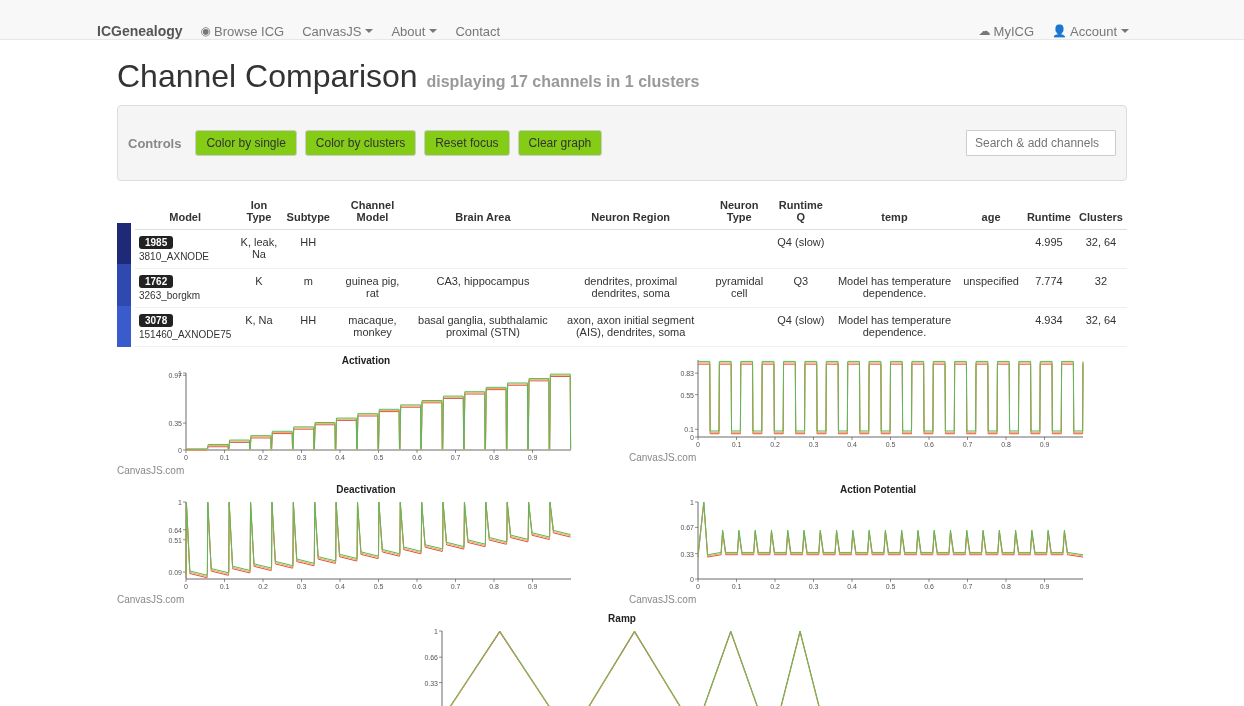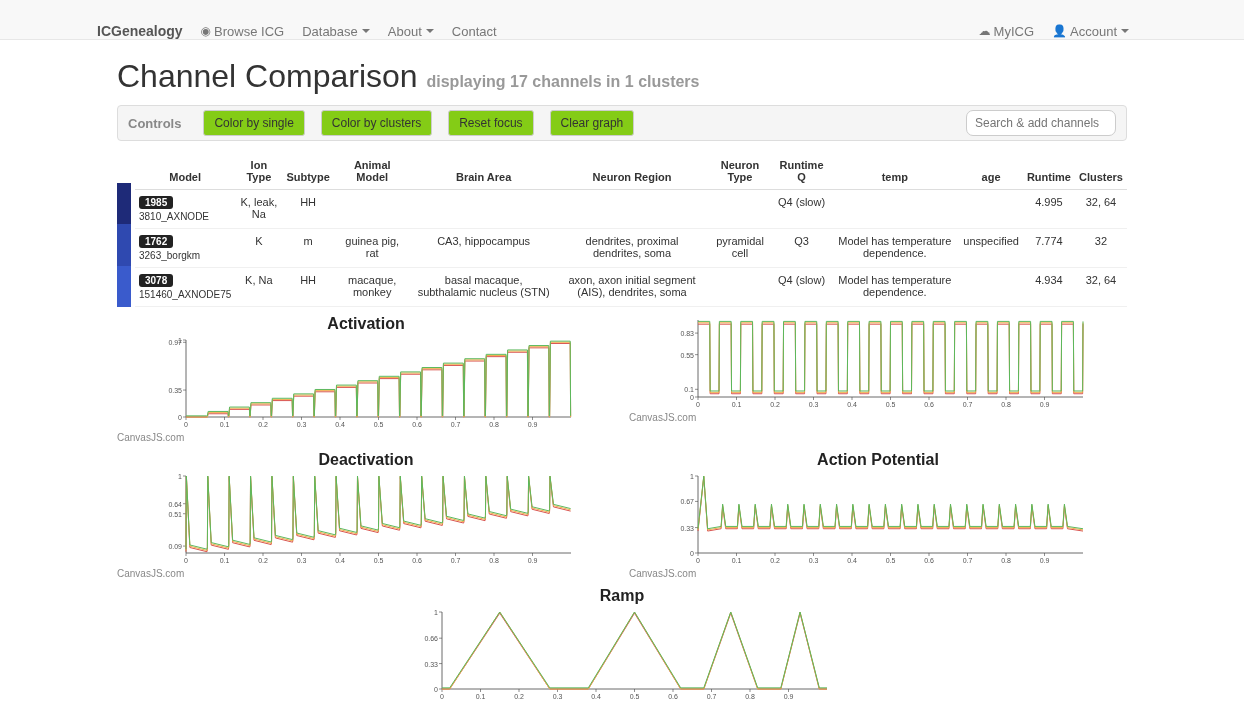--- a/index.html
+++ b/index.html
@@ -6,55 +6,55 @@
 body { font-family: "Helvetica Neue", Helvetica, Arial, sans-serif; font-size: 13px; color: #333; background: #fff; }
 .navbar { background: #f8f8f8; border-bottom: 1px solid #e7e7e7; height: 40px; display: flex; align-items: flex-end; padding: 0 20px; }
 .navbar-inner { width: 100%; max-width: 1050px; margin: 0 auto; display: flex; align-items: center; }
 .brand { font-weight: 600; color: #555; margin-right: 18px; font-size: 14px; }
 .nav-link { color: #777; margin-right: 18px; font-size: 13px; cursor: pointer; display: inline-flex; align-items: center; }
 .caret { display: inline-block; width: 0; height: 0; margin-left: 4px; border-left: 4px solid transparent; border-right: 4px solid transparent; border-top: 4px solid #777; }
 .spacer { flex: 1; }
 .container { max-width: 1050px; margin: 0 auto; padding: 0 20px; }
 h1.page-title { font-size: 32px; font-weight: 400; color: #333; margin: 18px 0 10px; }
 h1.page-title small { font-size: 16px; color: #999; font-weight: 700; }
-.panel { border: 1px solid #ddd; border-radius: 4px; background: #f5f5f5; padding: 4px 10px; margin-bottom: 12px; display: flex; align-items: center; gap: 16px; }
+.panel { border: 1px solid #ddd; border-radius: 4px; background: #f5f5f5; padding: 24px 10px; margin-bottom: 12px; display: flex; align-items: center; gap: 8px; }
 .panel-label { font-weight: 600; color: #888; margin-right: 6px; }
 .btn { background: #84cc16; border: 1px solid #ccc; border-radius: 3px; padding: 5px 10px; font-size: 12px; cursor: pointer; color: #333; }
 .search-box { margin-left: auto; }
-.search-box input { border: 1px solid #ccc; border-radius: 7px; padding: 5px 8px; font-size: 12px; width: 150px; }
+.search-box input { border: 1px solid #ccc; border-radius: 1px; padding: 5px 8px; font-size: 12px; width: 150px; }
 .table-wrap { display: flex; }
 .color-col { display: flex; flex-direction: column; margin-right: 4px; }
 .color-swatch { width: 14px; flex: 1; }
 table.data { width: 100%; border-collapse: collapse; font-size: 11px; }
 table.data th { font-weight: 700; text-align: center; padding: 6px 4px; vertical-align: bottom; color: #333; border-bottom: 1px solid #ddd;}
 table.data td { text-align: center; padding: 6px 4px; vertical-align: top; color: #333; }
 table.data tr { border-bottom: 1px solid #f0f0f0; }
 .model-cell { text-align: left !important; padding-left: 6px; }
 .badge { display: inline-block; background: #222; color: #fff; border-radius: 3px; padding: 1px 6px; font-size: 10px; font-weight: 600; margin-bottom: 2px;}
 .model-name { font-size: 10px; color: #333; display: block; }
 .charts-row { display: flex; gap: 14px; margin-top: 8px; }
 .chart-col { flex: 1; }
 .chart-box { position: relative; }
-.chart-title { font-size: 16px; font-weight: 600; text-align: center; margin-bottom: 2px; color: #222;}
+.chart-title { font-size: 10px; font-weight: 600; text-align: center; margin-bottom: 2px; color: #222;}
 .chart-svg { width: 100%; height: 96px; display: block; }
 .watermark { font-size: 10px; color: #888; text-align: left; margin-top: 1px;}
 .icon-globe, .icon-cloud, .icon-user { display:inline-block; margin-right:3px; font-size:12px; color:#777;}
 </style>
 </head>
 <body>
 
 <div class="navbar">
   <div class="navbar-inner">
     <span class="brand">ICGenealogy</span>
     <span class="nav-link">
         <span class="icon-globe">◉</span>
         <span>Browse ICG</span>
       </span>
     <span class="nav-link">
-        <span>Database</span>
+        <span>CanvasJS</span>
         <span class="caret"></span>
       </span>
     <span class="nav-link">
         <span>About</span>
         <span class="caret"></span>
       </span>
     <span class="nav-link">Contact</span>
     <span class="spacer"></span>
     <span class="nav-link">
         <span class="icon-cloud">☁</span>
@@ -91,21 +91,21 @@
         <div class="color-swatch" style="background: rgb(30, 42, 120); height: 30px;"></div>
         <div class="color-swatch" style="background: rgb(47, 73, 176); height: 54px;"></div>
         <div class="color-swatch" style="background: rgb(58, 91, 204); height: 66px;"></div>
       </div>
     <table class="data">
       <thead>
           <tr id="thead-row">
             <th style="text-align: center;">Model</th>
             <th>Ion Type</th>
             <th>Subtype</th>
-            <th>Animal Model</th>
+            <th>Channel Model</th>
             <th>Brain Area</th>
             <th>Neuron Region</th>
             <th>Neuron Type</th>
             <th>Runtime Q</th>
             <th>temp</th>
             <th>age</th>
             <th>Runtime</th>
             <th>Clusters</th>
           </tr>
         </thead>
@@ -136,21 +136,21 @@
             <td>Model has temperature dependence.</td>
             <td>unspecified</td>
             <td>7.774</td>
             <td>32</td>
           </tr>
           <tr>
             <td class="model-cell"><span class="badge">3078</span><span class="model-name">151460_AXNODE75</span></td>
             <td>K, Na</td>
             <td>HH</td>
             <td>macaque, monkey</td>
-            <td>basal macaque, subthalamic nucleus (STN)</td>
+            <td>basal ganglia, subthalamic proximal (STN)</td>
             <td>axon, axon initial segment (AIS), dendrites, soma</td>
             <td></td>
             <td>Q4 (slow)</td>
             <td>Model has temperature dependence.</td>
             <td></td>
             <td>4.934</td>
             <td>32, 64</td>
           </tr>
         </tbody>
     </table>

